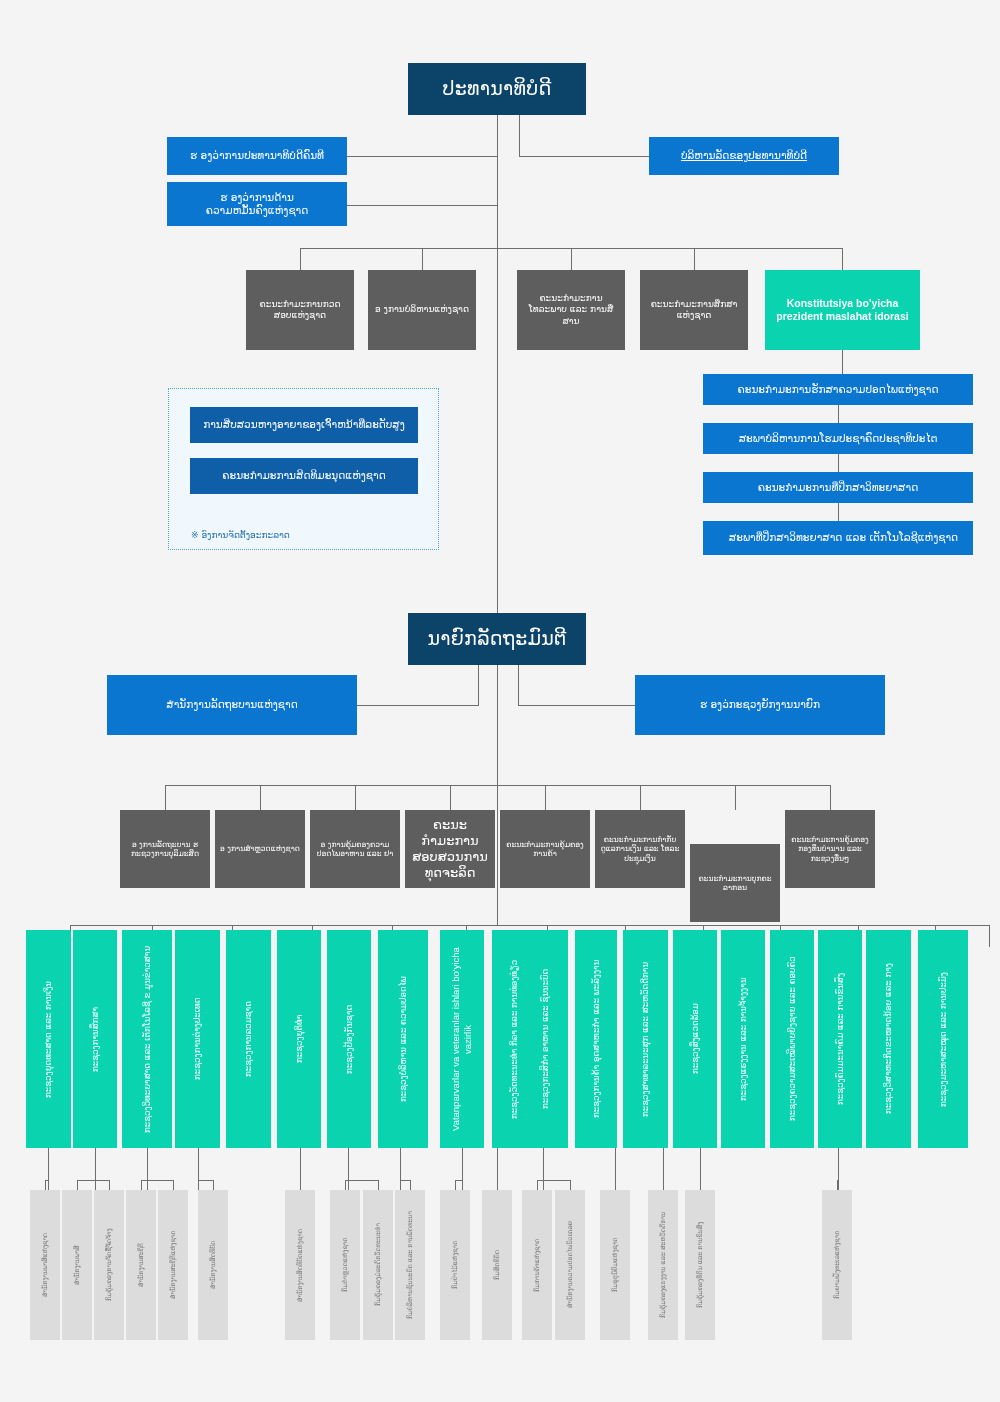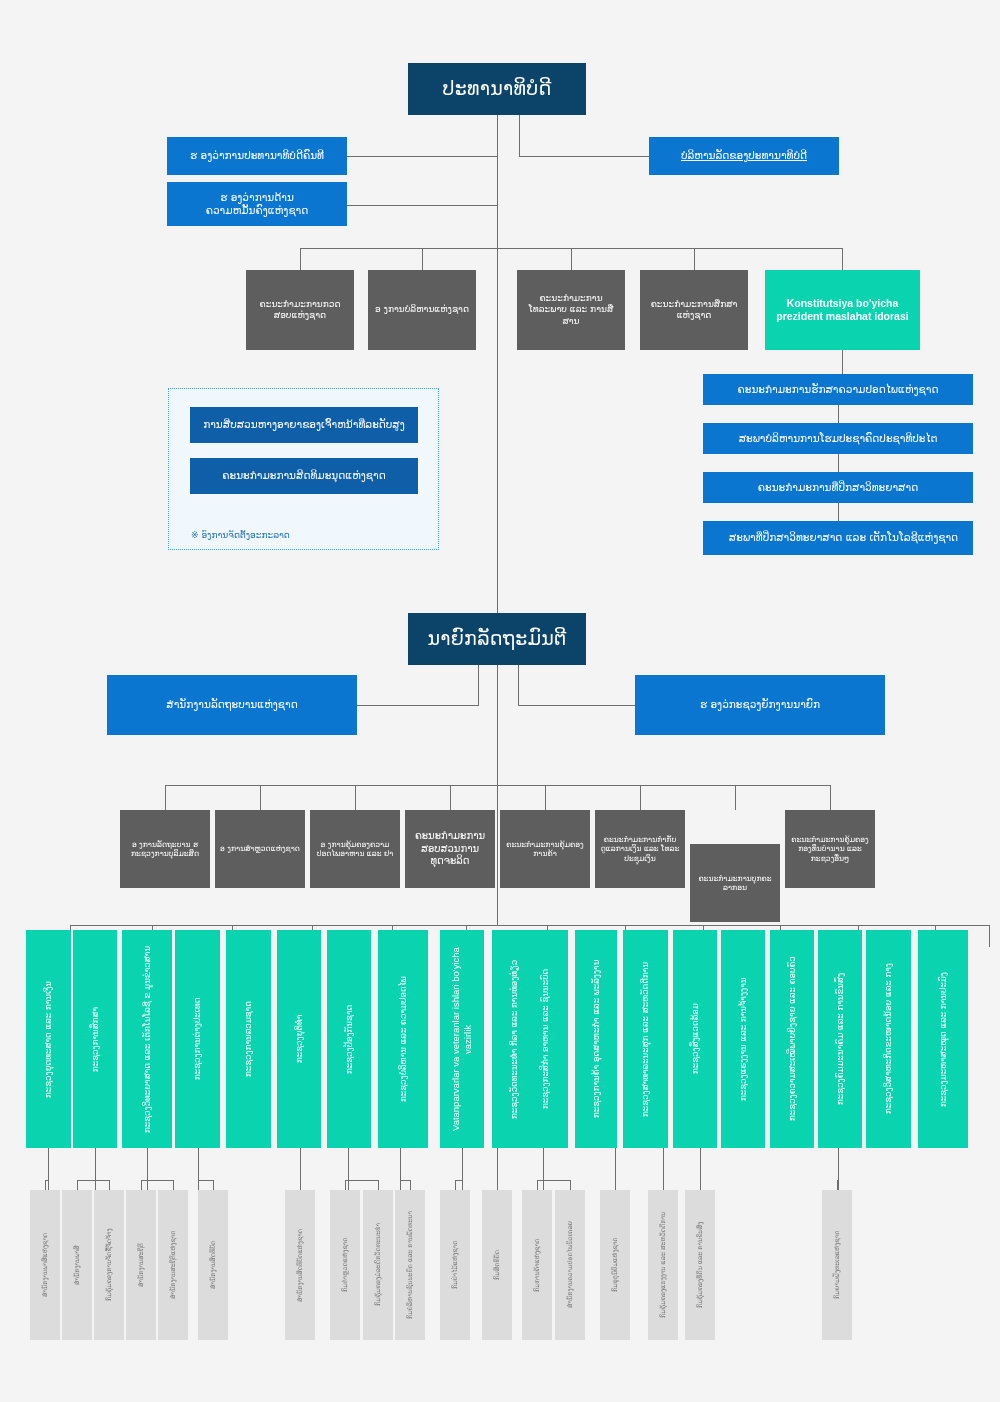--- a/index.html
+++ b/index.html
@@ -188,21 +188,21 @@
 
   <div class="node gray" style="left:215px; top:810px; width:90px; height:78px; font-size:7.6px;">
     <span>ອ ງການສຳຫຼວດແຫ່ງຊາດ</span>
   </div>
   <div class="node gray" style="left:120px; top:810px; width:90px; height:78px; font-size:7.6px;">
     <span>ອ ງການລັດຖະບານ ຮ ກະຊວງການບຸລິມະສິດ</span>
   </div>
   <div class="node gray" style="left:310px; top:810px; width:90px; height:78px; font-size:7.6px;">
     <span>ອ ງການຄຸ້ມຄອງຄວາມປອດໄພອາຫານ ແລະ ຢາ</span>
   </div>
-  <div class="node gray" style="left:405px; top:810px; width:90px; height:78px; font-size:10px;">
+  <div class="node gray" style="left:405px; top:810px; width:90px; height:78px; font-size:13px;">
     <span>ຄະນະກຳມະການສອບສວນການທຸດຈະລິດ</span>
   </div>
   <div class="node gray" style="left:500px; top:810px; width:90px; height:78px; font-size:7.6px;">
     <span>ຄະນະກຳມະການຄຸ້ມຄອງການຄ້າ</span>
   </div>
   <div class="node gray" style="left:595px; top:810px; width:90px; height:78px; font-size:7.6px;">
     <span>ຄະນະກຳມະການກຳກັບດູແລການເງິນ ແລະ ໂທລະປະຊຸມເງິນ</span>
   </div>
   <div class="node gray" style="left:690px; top:844px; width:90px; height:78px; font-size:7.6px;">
     <span>ຄະນະກຳມະການບຸກຄະລາກອນ</span>

